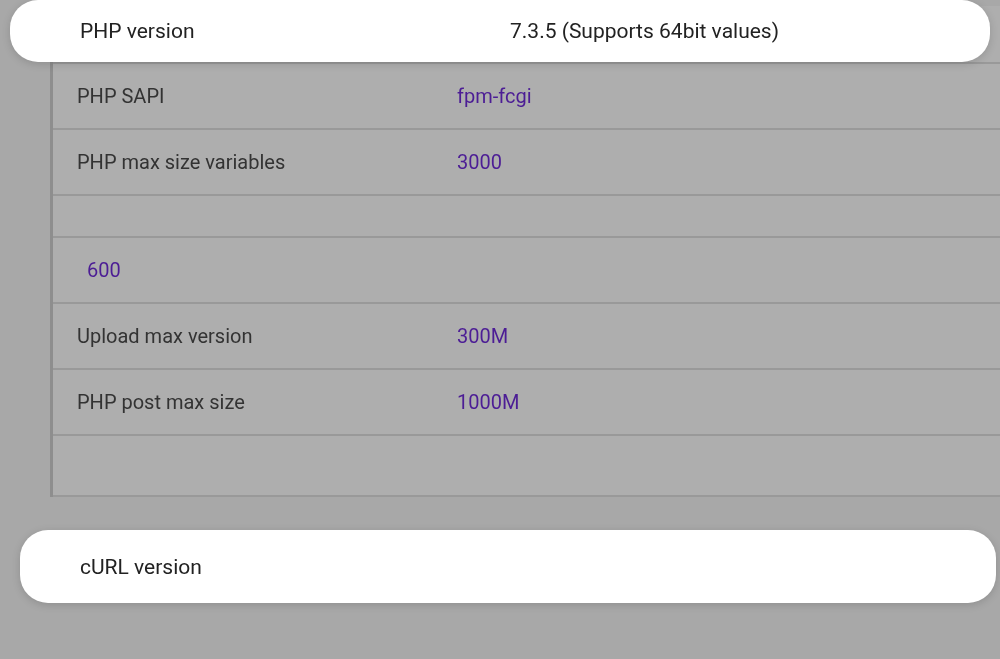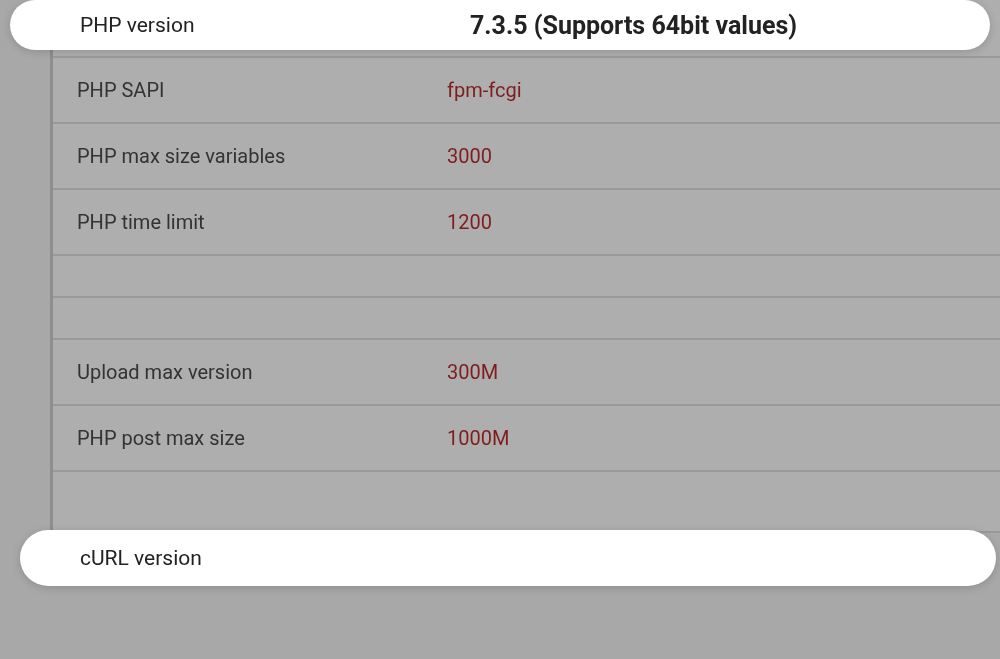--- a/index.html
+++ b/index.html
@@ -13,21 +13,21 @@
       background: #a8a8a8;
       width: 1000px;
       height: 659px;
       overflow: hidden;
       position: relative;
     }
 
     .container {
       padding-left: 50px;
       padding-right: 0px;
-      padding-top: 0px;
+      padding-top: 6px;
     }
 
     .table-wrap {
       border-left: 3px solid #8e8e8e;
       background: transparent;
     }
 
     .row {
       display: flex;
       align-items: center;
@@ -44,63 +44,65 @@
 
     .label-col {
       flex: 0 0 370px;
       font-weight: 400;
       color: #333333;
     }
 
     .value-col {
       flex: 1;
       font-weight: 400;
-      color: #7f1d1d;
+      color: #4c1d95;
+      margin-left: 10px;
     }
 
     .highlight {
       position: absolute;
       background: #ffffff;
       border-radius: 28px;
       box-shadow: 0 2px 8px rgba(0,0,0,0.15);
       display: flex;
       align-items: center;
       z-index: 10;
     }
 
     .highlight .h-label {
       font-size: 21px;
       color: #222222;
       font-weight: 400;
     }
 
     .highlight .h-value {
-      font-size: 25px;
+      font-size: 21px;
       color: #222222;
-      font-weight: 700;
+      font-weight: 400;
+      margin-left: 40px;
     }
 
     .highlight-top {
       left: 10px;
       right: 10px;
       top: 0px;
-      height: 50px;
+      height: 62px;
       padding-left: 70px;
       padding-right: 30px;
     }
 
     .highlight-top .h-label {
       flex: 0 0 390px;
     }
 
     .highlight-bottom {
       left: 20px;
       right: 4px;
       top: 530px;
-      height: 56px;
+      height: 73px;
       padding-left: 60px;
       padding-right: 20px;
     }
 
     .highlight-bottom .h-label {
       flex: 0 0 384px;
     }
 
     .spacer-row {
       height: 58px;
@@ -135,29 +137,26 @@
     <div class="row">
       <div class="label-col">PHP SAPI</div>
       <div class="value-col">fpm-fcgi</div>
     </div>
 
     <div class="row">
       <div class="label-col">PHP max size variables</div>
       <div class="value-col">3000</div>
     </div>
 
-    <div class="row">
-      <div class="label-col">PHP time limit</div>
-      <div class="value-col">1200</div>
-    </div>
 
     <div class="row">
     </div>
 
     <div class="row">
+      <div class="value-col">600</div>
     </div>
 
     <div class="row">
       <div class="label-col">Upload max version</div>
       <div class="value-col">300M</div>
     </div>
 
     <div class="row">
       <div class="label-col">PHP post max size</div>
       <div class="value-col">1000M</div>

